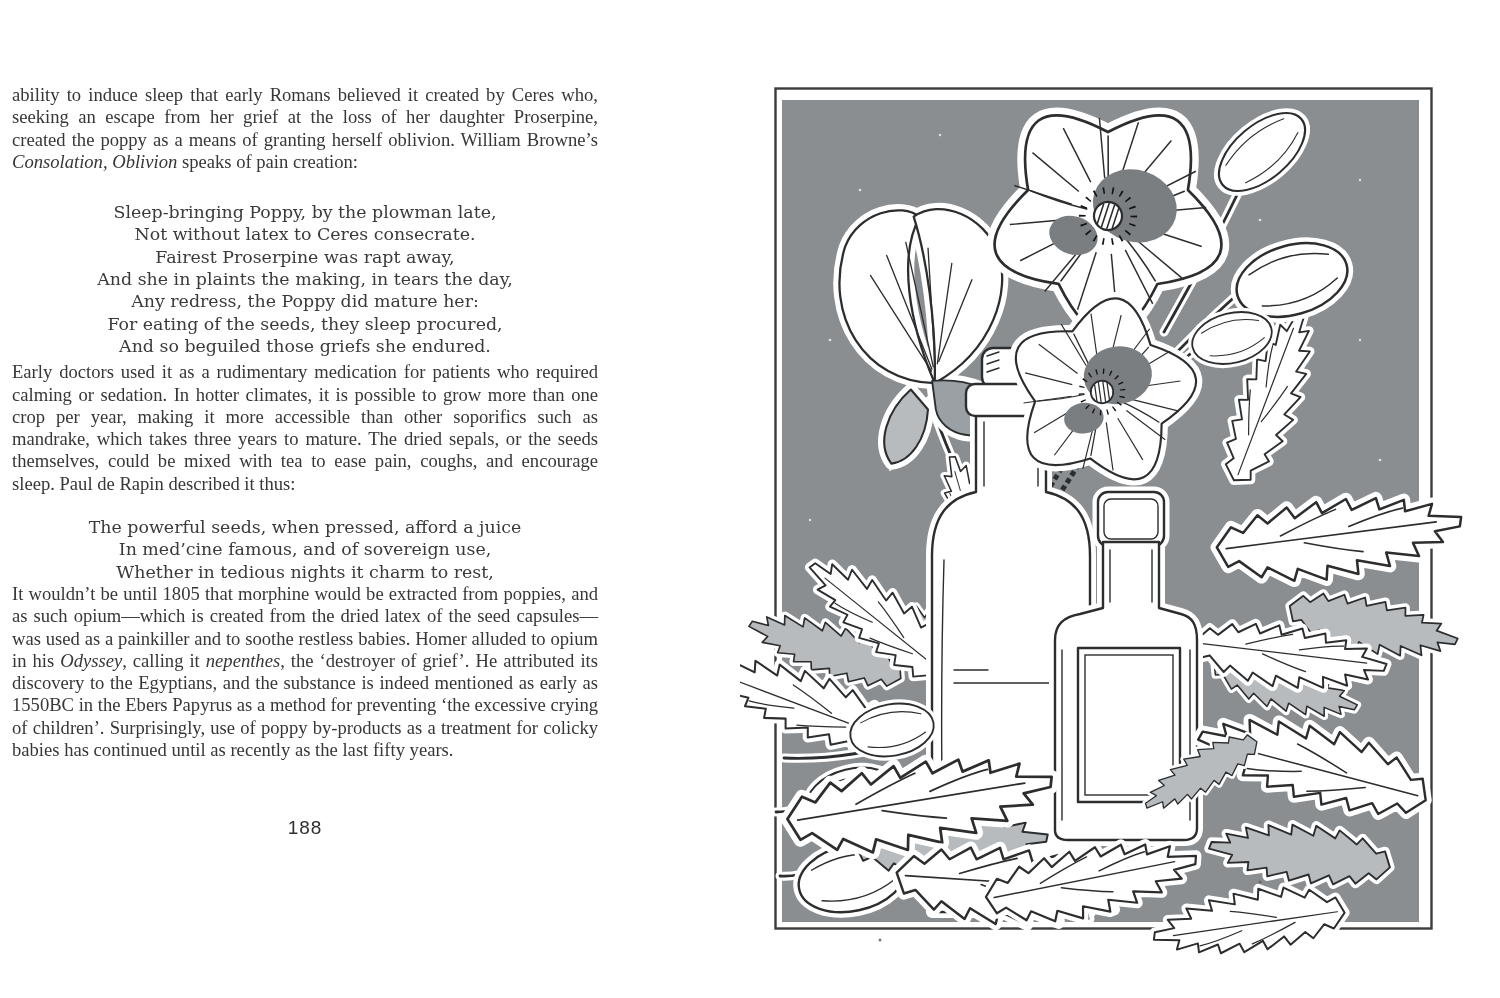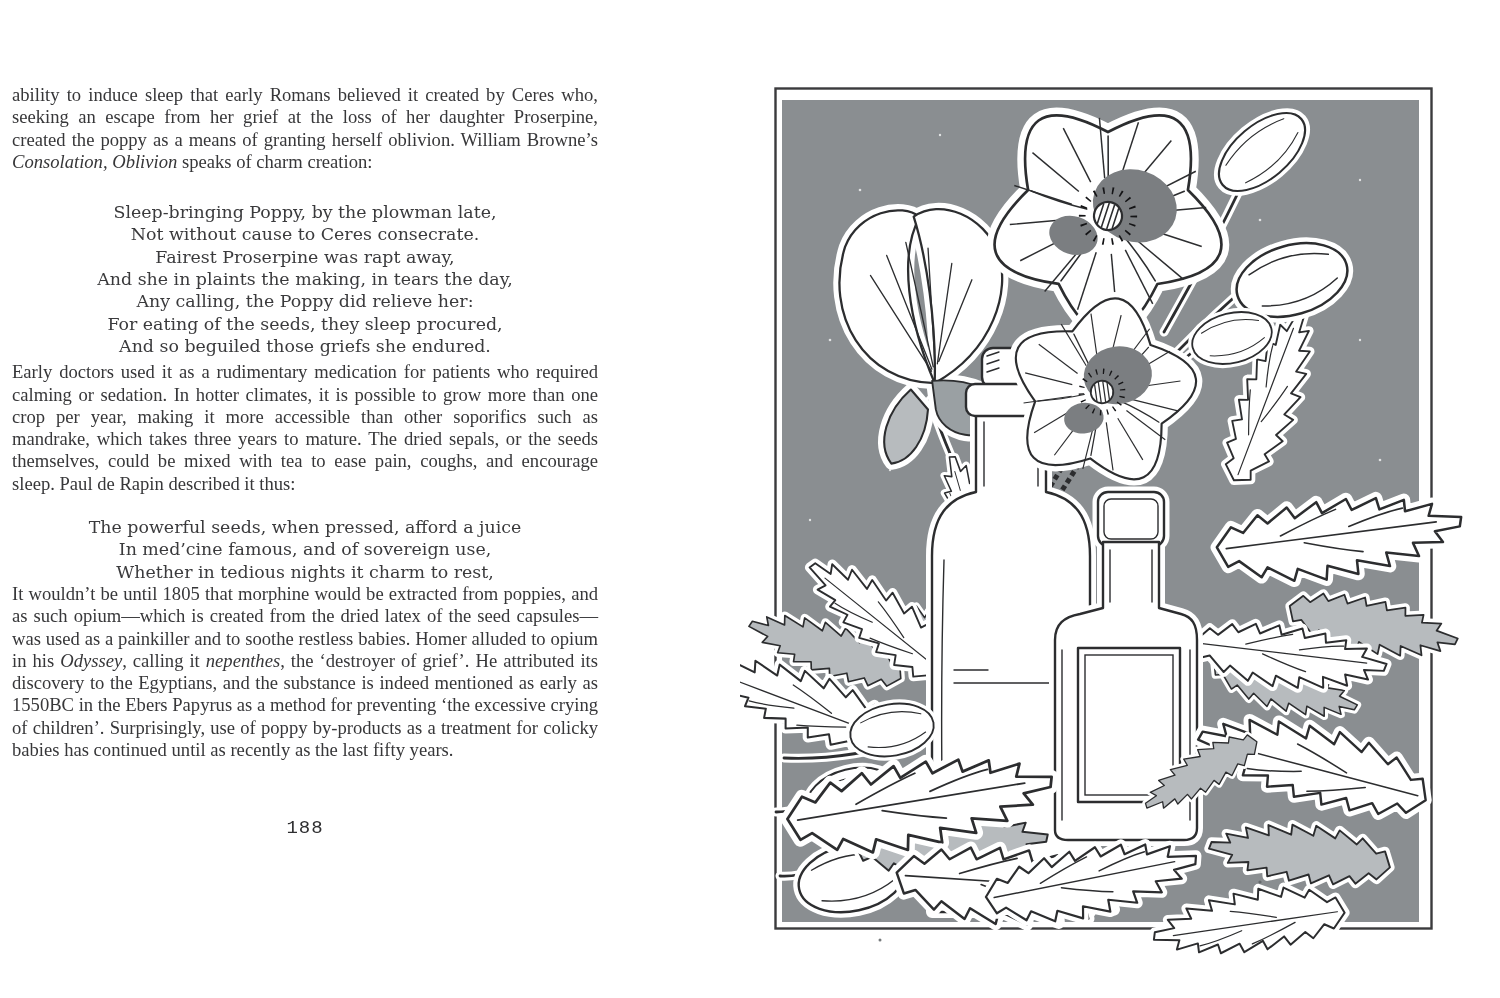--- a/index.html
+++ b/index.html
@@ -16,48 +16,48 @@
   .poem {
     font-family:"DejaVu Serif", serif; font-size:17.4px; line-height:22.3px;
     text-align:center; color:#3a3a3c;
   }
   .poem1 { margin:28px 0 4px 0; }
   .para2 { margin-top:26px; }
   .poem2 { margin-top:21px;text-align:center; }
   .para3 { margin-top:17px; }
   .pagenum {
     margin-top:56px; text-align:center; font-size:19px; letter-spacing:1px;
-    color:#2f2f31; font-family:Liberation Mono, monospace;
+    color:#2f2f31; font-family:Liberation Sans, sans-serif;
   }
   .illo { position:absolute; left:740px; top:40px; }
 
   
   .halo      { stroke:#ffffff; stroke-width:11; fill:#ffffff; stroke-linejoin:round; stroke-linecap:round; }
   .whitefill { fill:#ffffff; stroke:#2c2d2f; stroke-width:2.4; stroke-linejoin:round; stroke-linecap:round; }
   .grayfill  { fill:#b7bbbe; stroke:#2c2d2f; stroke-width:2.2; stroke-linejoin:round; }
   .shadefill { fill:#9aa0a3; stroke:#2c2d2f; stroke-width:2; stroke-linejoin:round; }
   .vein      { fill:none; stroke:#2c2d2f; stroke-width:1.4; stroke-linecap:round; }
   .stemhalo  { fill:none; stroke:#ffffff; stroke-width:9; stroke-linecap:round; }
   .stem      { fill:none; stroke:#2c2d2f; stroke-width:2.8; stroke-linecap:round; }
 </style>
 </head>
 <body>
 
 <div class="page">
 
   <div class="text-col">
 
-    <p class="body"><span>ability to induce sleep that early Romans believed it created by Ceres who, seeking an escape from her grief at the loss of her daughter Proserpine, created the poppy as a means of granting herself oblivion. William Browne’s </span><em>Consolation, Oblivion</em><span> speaks of charm creation:</span></p>
+    <p class="body"><span>ability to induce sleep that early Romans believed it created by Ceres who, seeking an escape from her grief at the loss of her daughter Proserpine, created the poppy as a means of granting herself oblivion. William Browne’s </span><em>Consolation, Oblivion</em><span> speaks of pain creation:</span></p>
 
     <div class="poem poem1">
       <div>Sleep-bringing Poppy, by the plowman late,</div>
-      <div>Not without cause to Ceres consecrate.</div>
+      <div>Not without latex to Ceres consecrate.</div>
       <div>Fairest Proserpine was rapt away,</div>
       <div>And she in plaints the making, in tears the day,</div>
-      <div>Any calling, the Poppy did relieve her:</div>
+      <div>Any redress, the Poppy did mature her:</div>
       <div>For eating of the seeds, they sleep procured,</div>
       <div>And so beguiled those griefs she endured.</div>
     </div>
 
     <p class="body para2">Early doctors used it as a rudimentary medication for patients who required calming or sedation. In hotter climates, it is possible to grow more than one crop per year, making it more accessible than other soporifics such as mandrake, which takes three years to mature. The dried sepals, or the seeds themselves, could be mixed with tea to ease pain, coughs, and encourage sleep. Paul de Rapin described it thus:</p>
 
     <div class="poem poem2">
       <div>The powerful seeds, when pressed, afford a juice</div>
       <div>In med’cine famous, and of sovereign use,</div>
       <div>Whether in tedious nights it charm to rest,</div>

